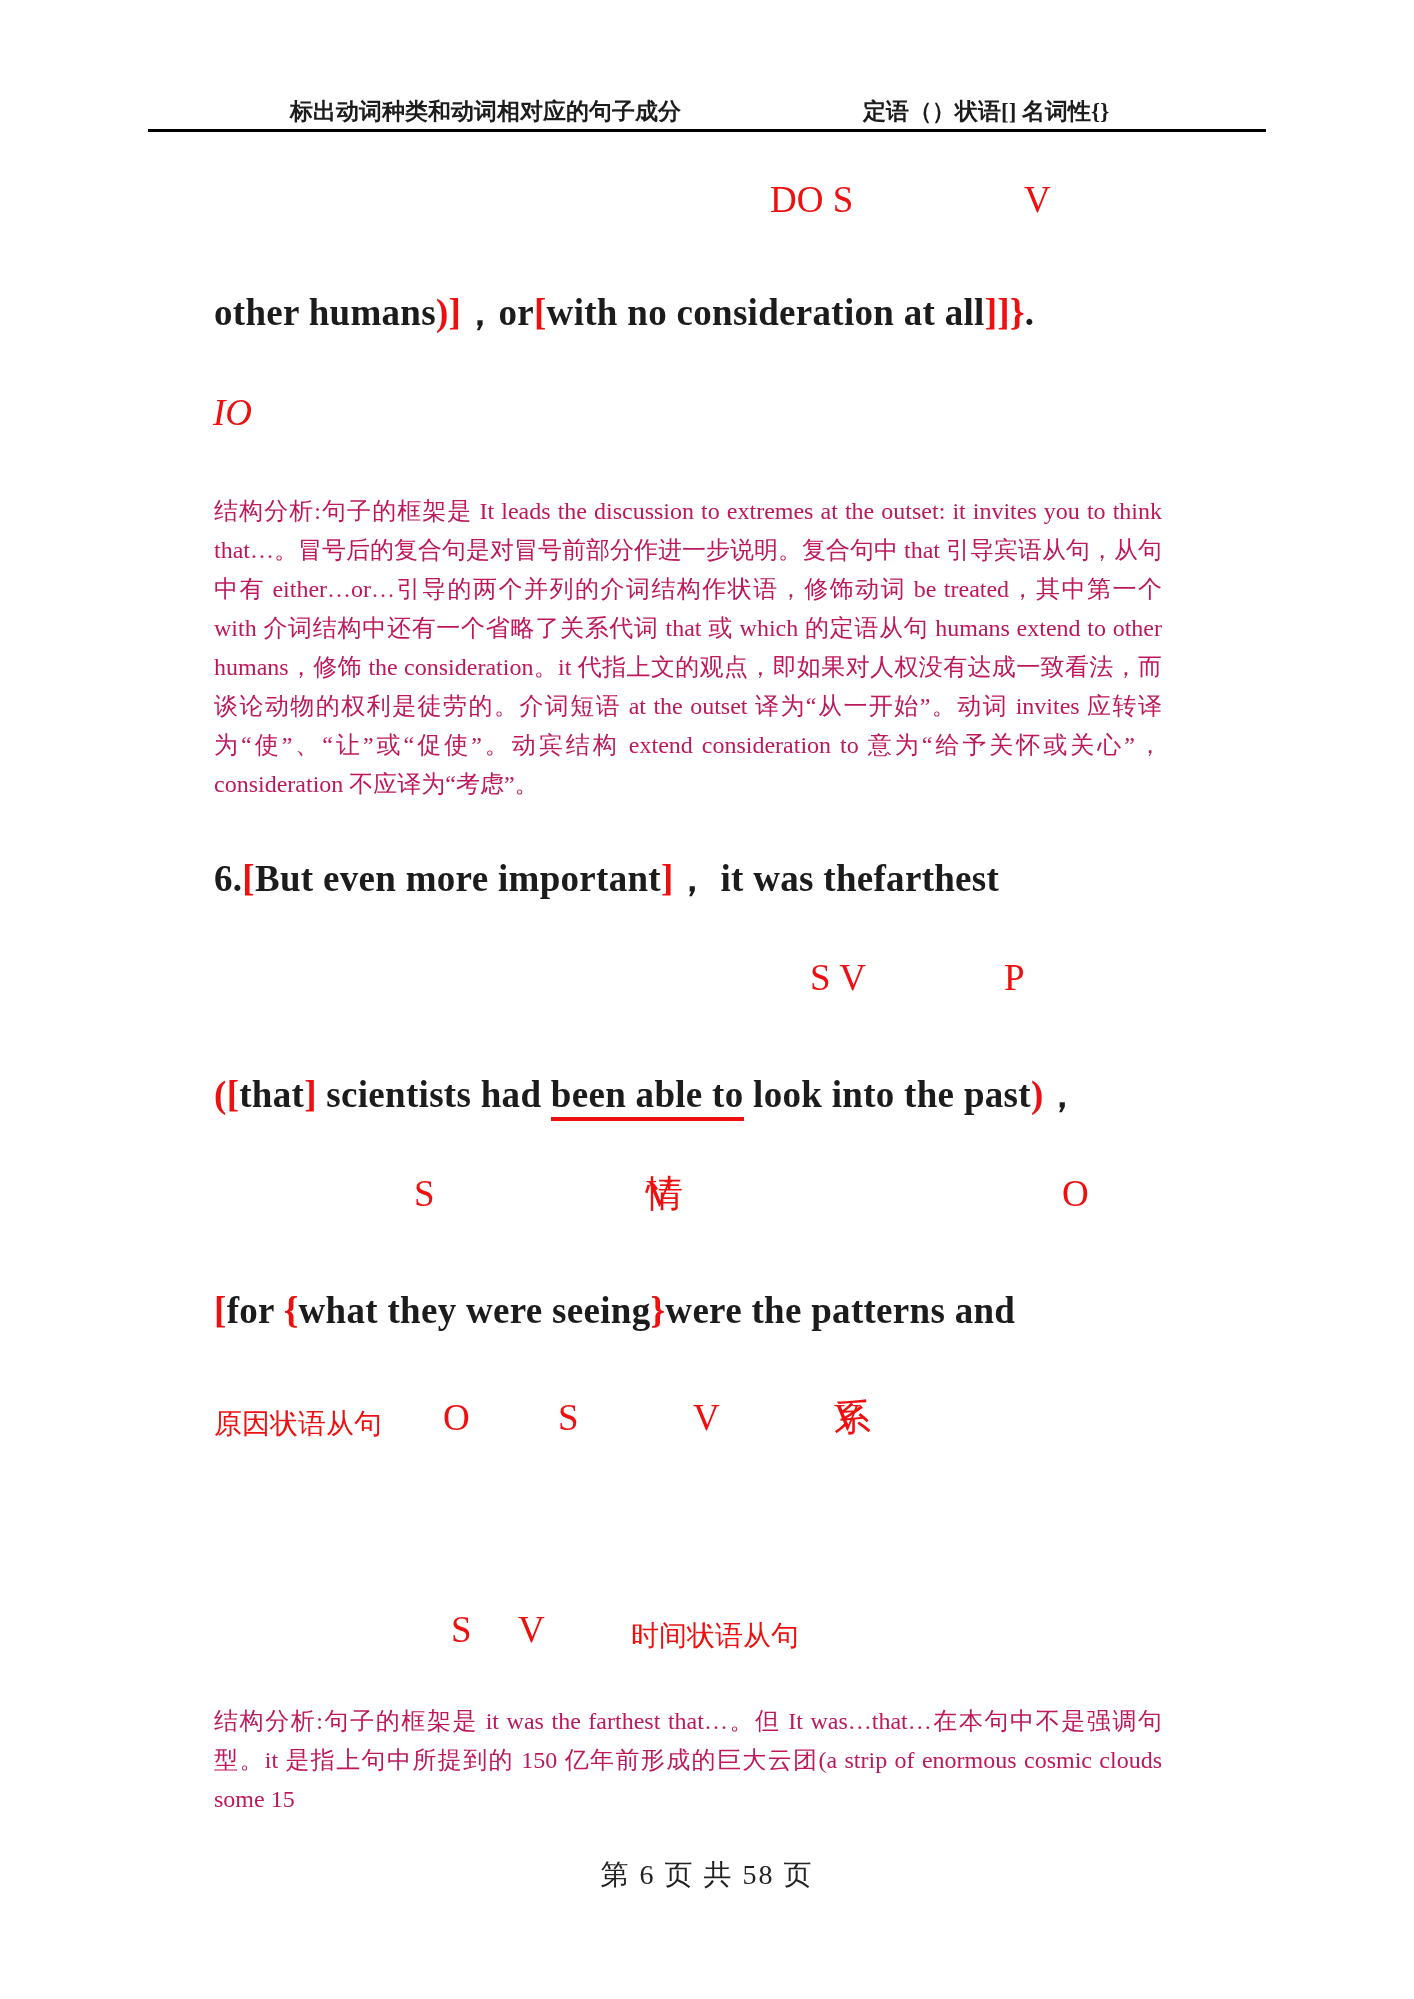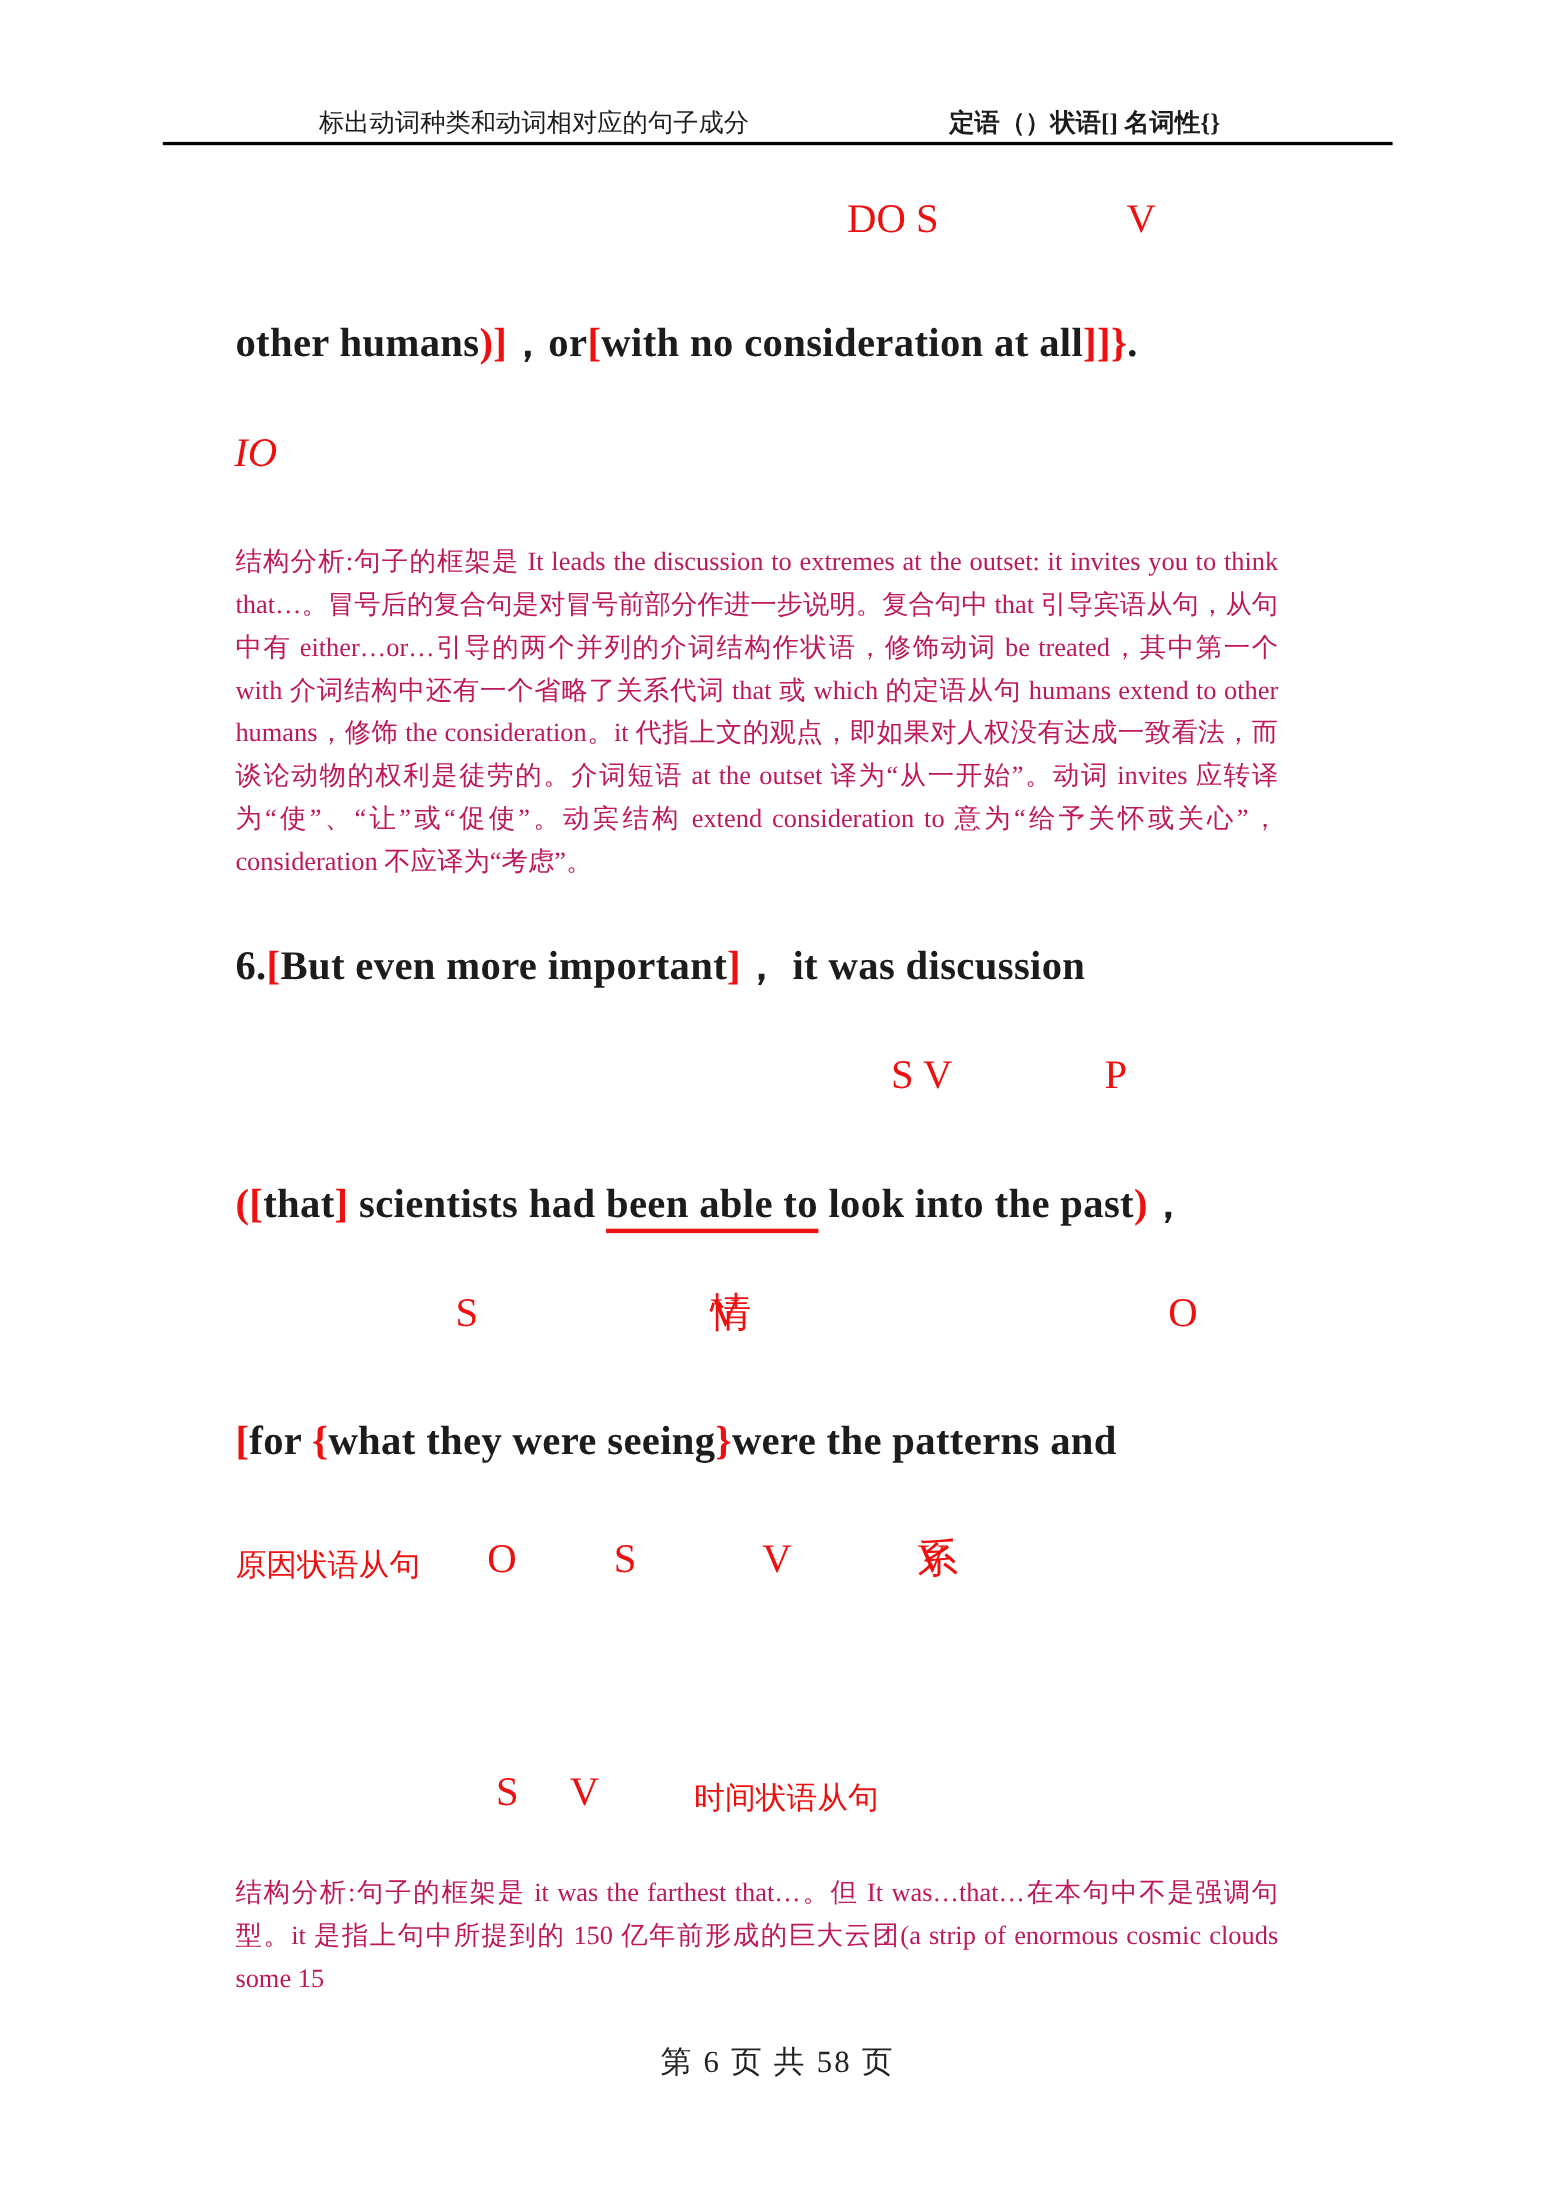--- a/index.html
+++ b/index.html
@@ -10,21 +10,21 @@
     width: 1414px;
     height: 1999px;
     background: #ffffff;
     overflow: hidden;
     font-family: "Liberation Serif", "DejaVu Serif", serif;
     color: var(--ink);
   }
   
   .hdr-l {
     position: absolute; left: 290px; top: 96px;
-    font-size: 23px; font-weight: normal; white-space: nowrap;
+    font-size: 23px; font-weight: bold; white-space: nowrap;
   }
   .hdr-r {
     position: absolute; left: 843px; top: 96px;
     font-size: 23px; font-weight: bold; white-space: nowrap; margin-left: 20px;
   }
   .hdr-rule {
     position: absolute; left: 148px; top: 129px; width: 1118px;
     border-top: 3px solid #000;
   }
   
@@ -75,21 +75,21 @@
     <span>other humans</span><span class="red">)]</span><span>，</span><span>or</span><span class="red">[</span><span>with no consideration at all</span><span class="red">]]}</span><span>.</span>
   </div>
 
   <div class="ann">
     <span style="left:213px; top:393px;font-style:italic;">IO</span>
   </div>
 
   <div class="para" style="top:492px;">结构分析:句子的框架是 It leads the discussion to extremes at the outset: it invites you to think that…。冒号后的复合句是对冒号前部分作进一步说明。复合句中 that 引导宾语从句，从句中有 either…or…引导的两个并列的介词结构作状语，修饰动词 be treated，其中第一个 with 介词结构中还有一个省略了关系代词 that 或 which 的定语从句 humans extend to other humans，修饰 the consideration。it 代指上文的观点，即如果对人权没有达成一致看法，而谈论动物的权利是徒劳的。介词短语 at the outset 译为“从一开始”。动词 invites 应转译为“使”、“让”或“促使”。动宾结构 extend consideration to 意为“给予关怀或关心”，consideration 不应译为“考虑”。</div>
 
   <div class="sent" style="top:856px;">
-    <span>6.</span><span class="red">[</span><span>But even more important</span><span class="red">]</span><span>，</span><span> it was discussion</span>
+    <span>6.</span><span class="red">[</span><span>But even more important</span><span class="red">]</span><span>，</span><span> it was thefarthest</span>
   </div>
 
   <div class="ann">
     <span style="left:810px; top:958px;">S V</span>
     <span style="left:1004px; top:958px;">P</span>
   </div>
 
   <div class="sent" style="top:1072px;">
     <span class="red">(</span><span class="red">[</span><span>that</span><span class="red">]</span><span> scientists had </span><span class="u-red">been able to</span><span> look into the past</span><span class="red">)</span><span>，</span>
   </div>

